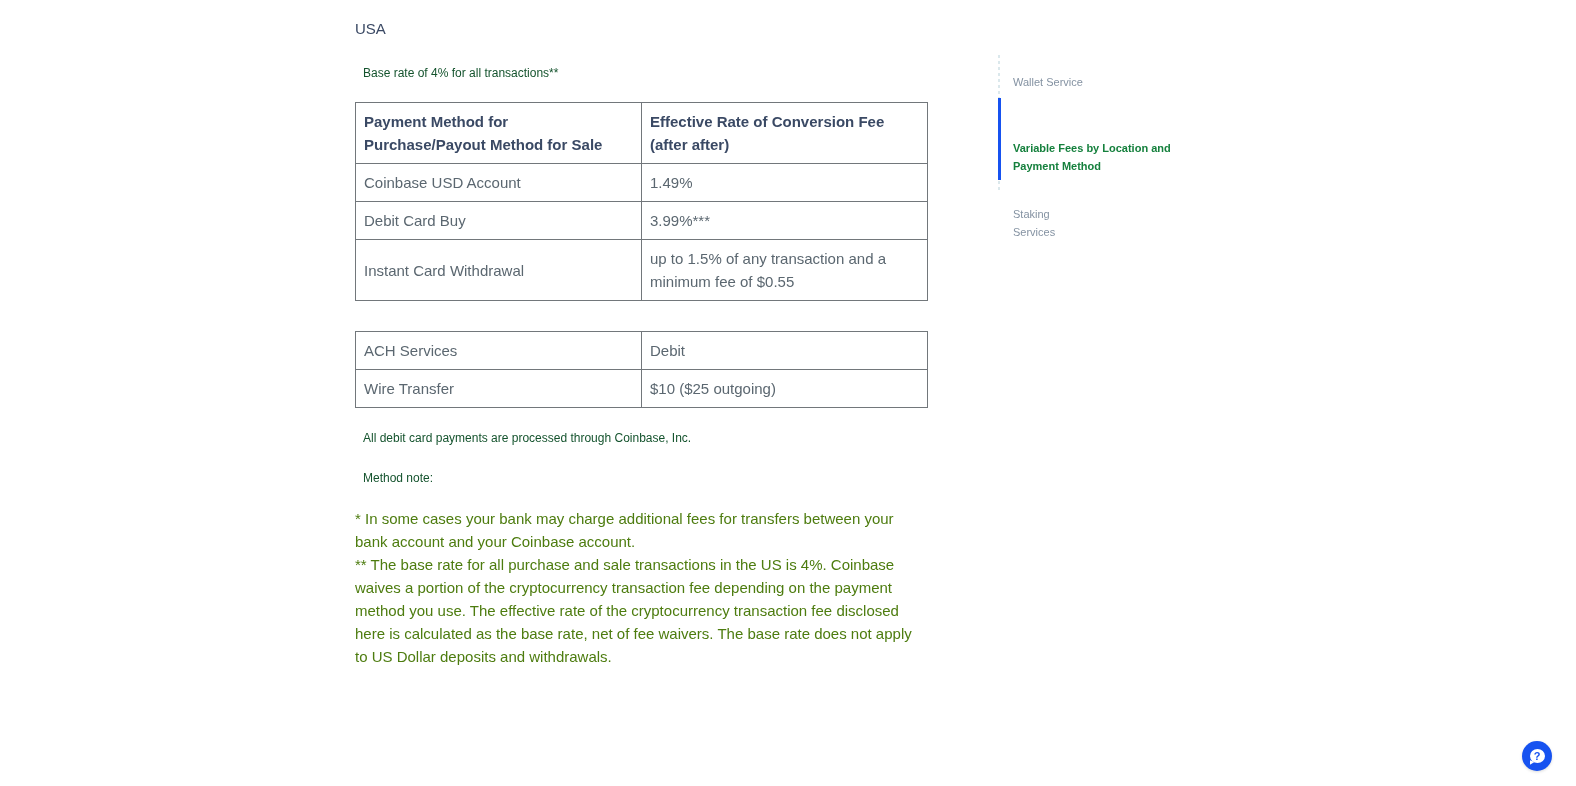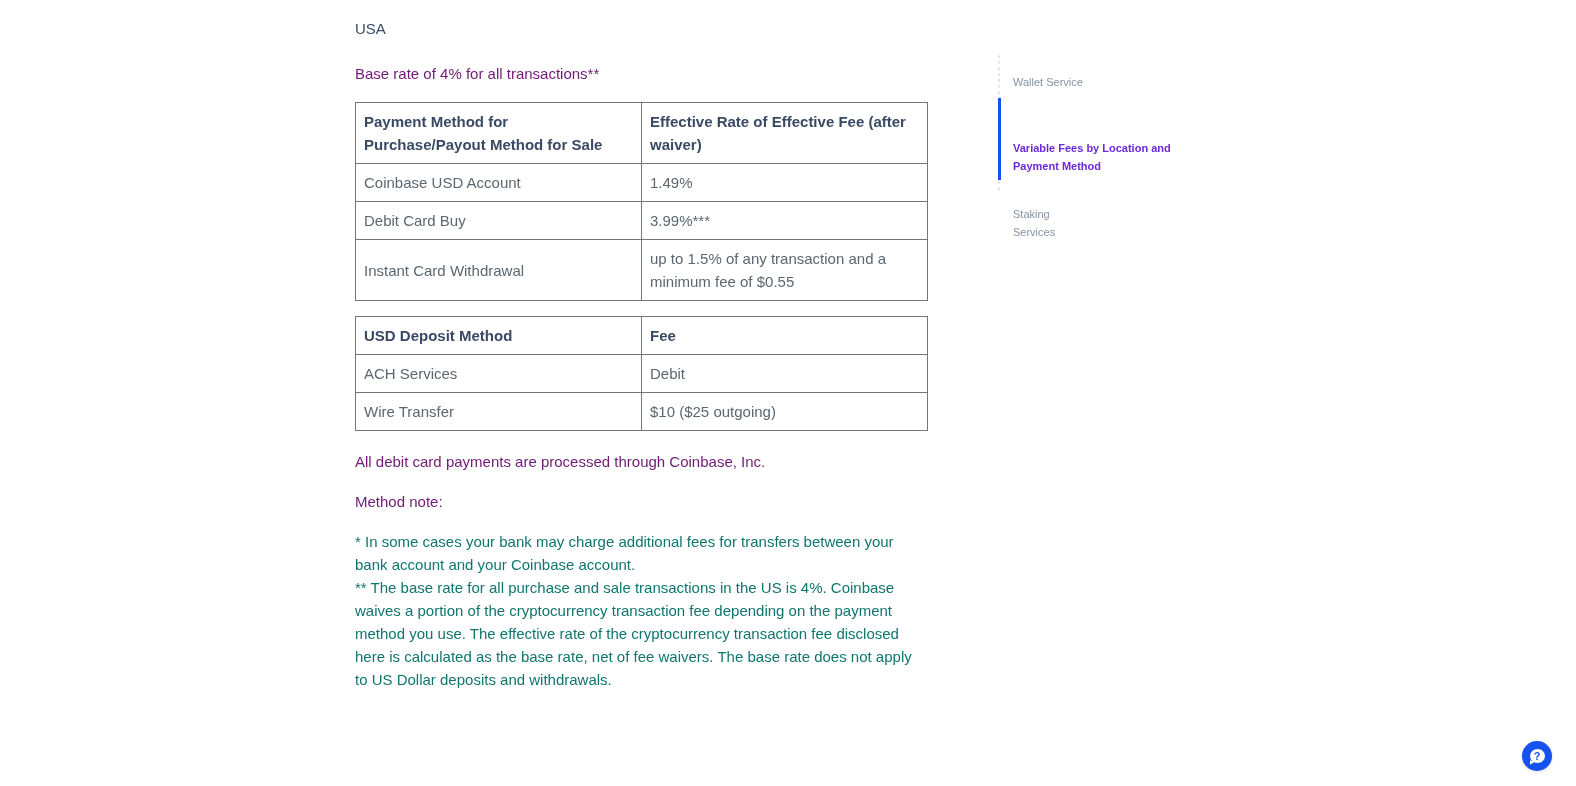--- a/index.html
+++ b/index.html
@@ -22,50 +22,50 @@
     width: 573px;
   }
   .section-heading {
     font-size: 15px;
     font-weight: normal;
     color: #3a4964;
     margin: 0 0 24px 0;
     line-height: 18px;
   }
   .para {
-    font-size: 15px;
+    font-size: 12px;
     line-height: 23px;
-    color: #701a75;
-    margin: 0 0 17px 0;
+    color: #14532d;
+    margin: 0 0 17px 8px;
   }
   table.fees {
     border-collapse: collapse;
     width: 100%;
     table-layout: fixed;
     font-size: 15px;
     color: #5b6770;
   }
   table.fees th, table.fees td {
     border: 1px solid #72777b;
     padding: 7px 12px 7px 8px;
     text-align: left;
     vertical-align: middle;
     line-height: 23px;
   }
   table.fees th {
     font-weight: bold;
     color: #3a4964;
   }
-  .table-1 { margin-bottom: 15px; }
+  .table-1 { margin-bottom: 30px; }
   .table-2 { margin-bottom: 19px; }
   .notes-block { margin-top: 17px; }
   .note-line {
     font-size: 15px;
     line-height: 23px;
-    color: #0f766e;
+    color: #4d7c0f;
     margin: 0;
   }
 
   
   .side-nav {
     position: absolute;
     left: 998px;
     top: 55px;
     width: 210px;
     height: 136px;
@@ -87,21 +87,21 @@
     padding-left: 15px;
     font-size: 11px;
     line-height: 18px;
     color: #8492a2;
     margin-bottom: 12px;
     white-space: pre-line;
     cursor: pointer;
     width: 195px;
   }
   .nav-item.active {
-    color: #6d28d9;
+    color: #15803d;
     font-weight: bold;
   }
   .nav-item.active .active-bar {
     position: absolute;
     left: 0;
     top: -5px;
     bottom: -5px;
     width: 3px;
     background: #1652f0;
   }
@@ -156,43 +156,39 @@
 <div class="content">
 
   <h3 class="section-heading">USA</h3>
 
   <p class="para">Base rate of 4% for all transactions**</p>
 
   <table class="fees table-1">
     <tbody>
       <tr>
         <th>Payment Method for Purchase/Payout Method for Sale</th>
-        <th>Effective Rate of Effective Fee (after waiver)</th>
+        <th>Effective Rate of Conversion Fee (after after)</th>
       </tr>
       <tr>
         <td>Coinbase USD Account</td>
         <td>1.49%</td>
       </tr>
       <tr>
         <td>Debit Card Buy</td>
         <td>3.99%***</td>
       </tr>
       <tr>
         <td>Instant Card Withdrawal</td>
         <td>up to 1.5% of any transaction and a minimum fee of $0.55</td>
       </tr>
     </tbody>
   </table>
 
   <table class="fees table-2">
     <tbody>
-      <tr>
-        <th>USD Deposit Method</th>
-        <th>Fee</th>
-      </tr>
       <tr>
         <td>ACH Services</td>
         <td>Debit</td>
       </tr>
       <tr>
         <td>Wire Transfer</td>
         <td>$10 ($25 outgoing)</td>
       </tr>
     </tbody>
   </table>

